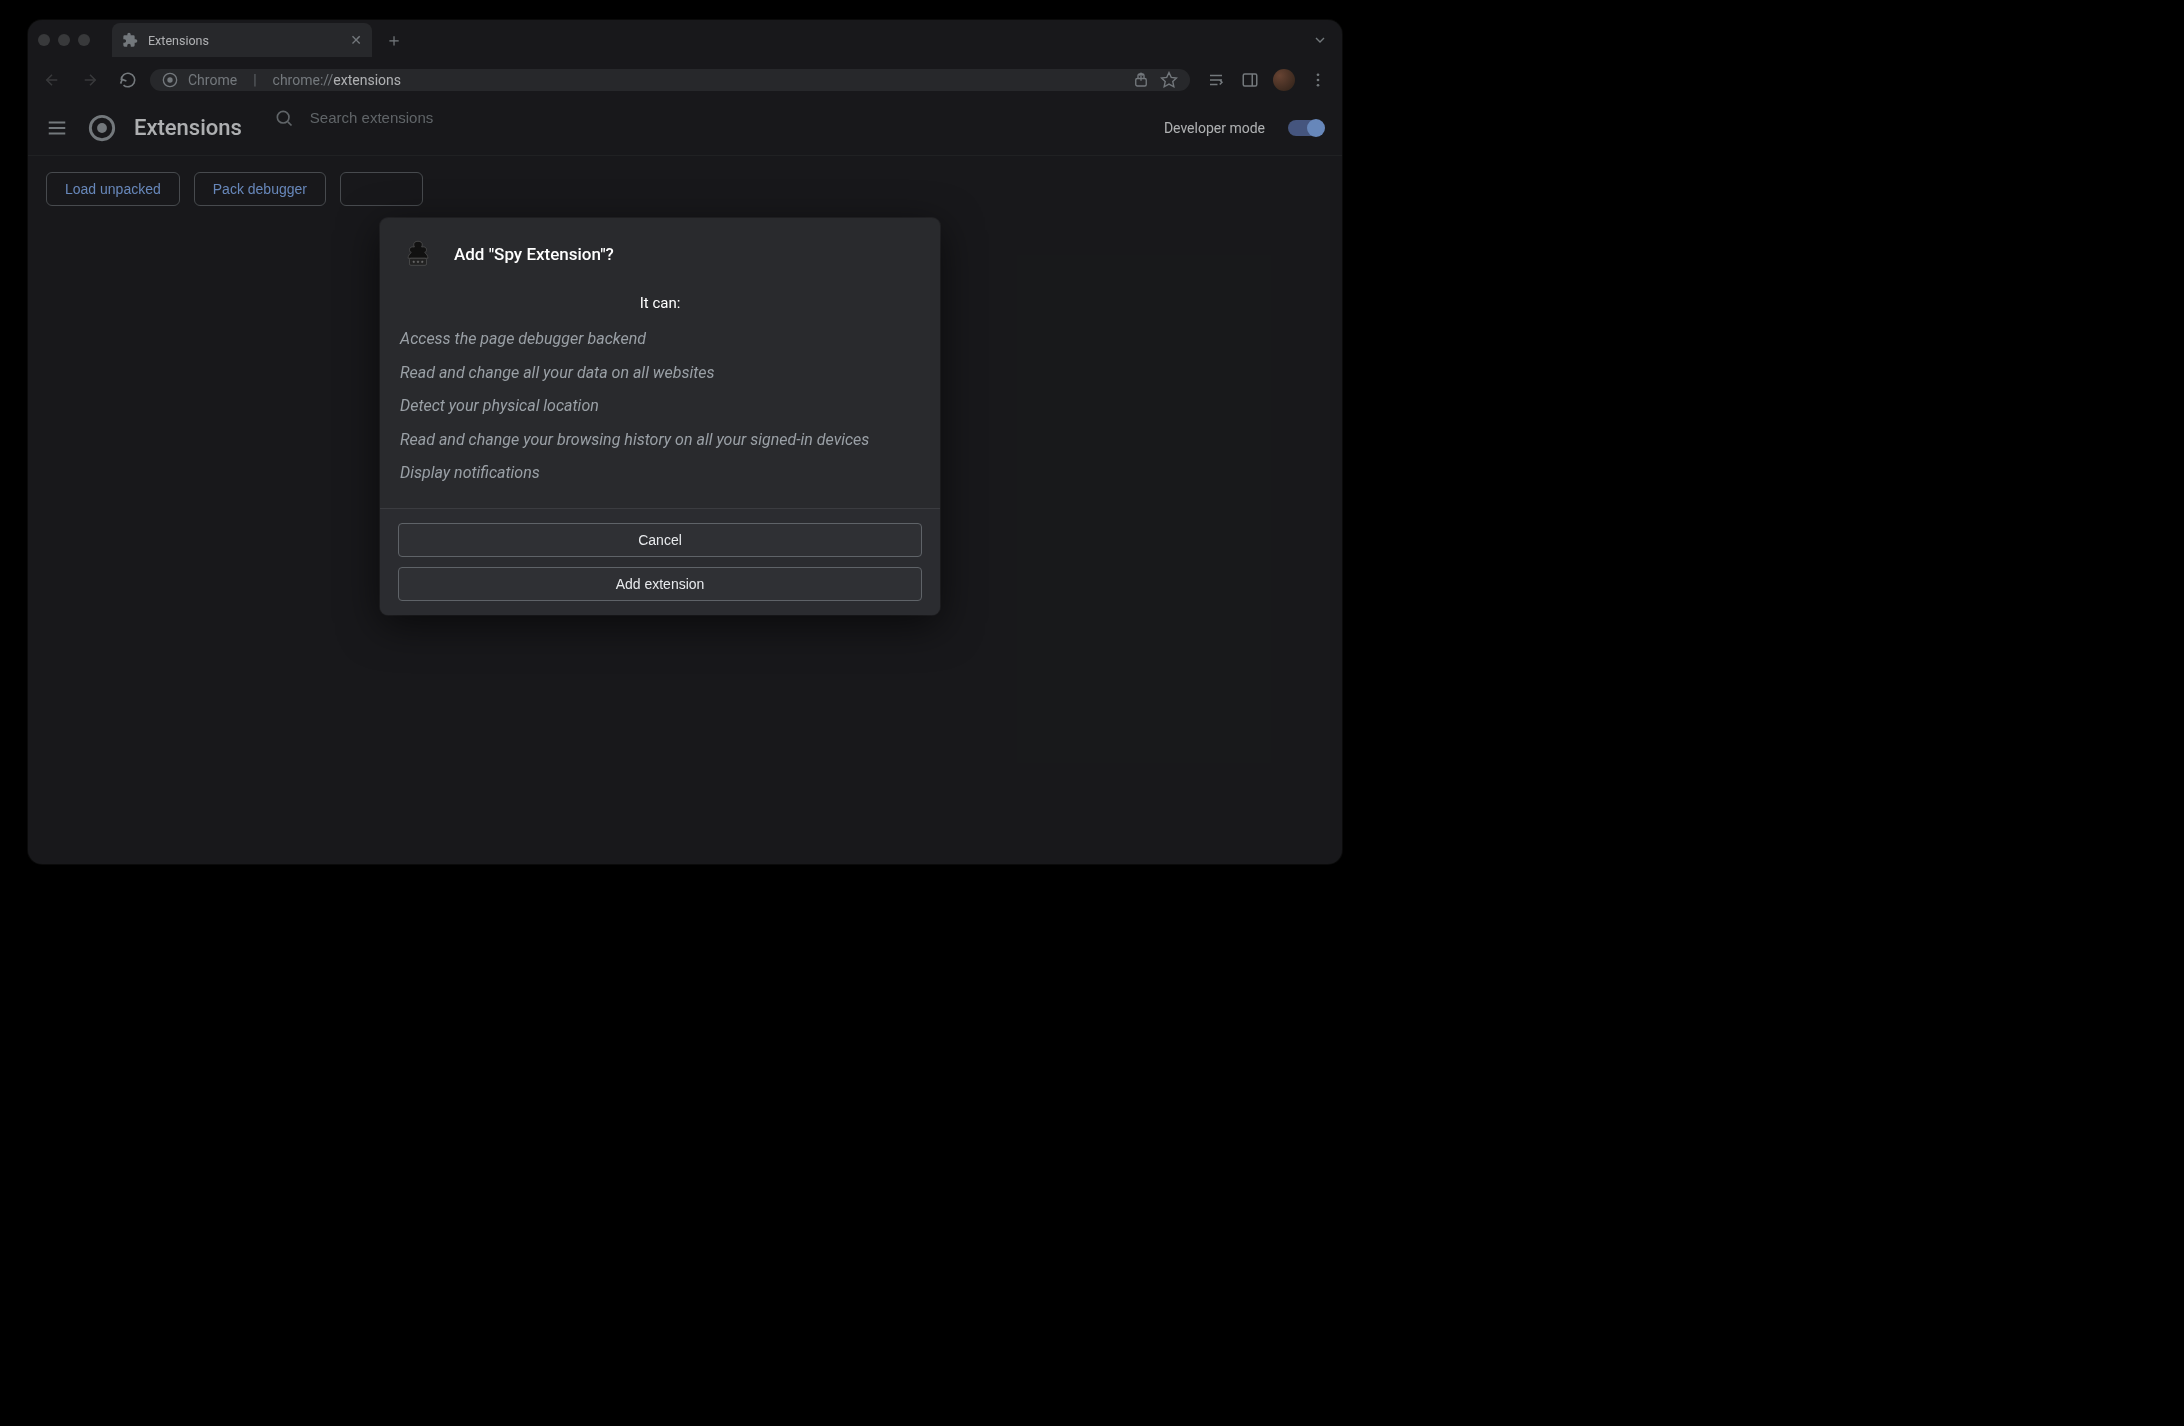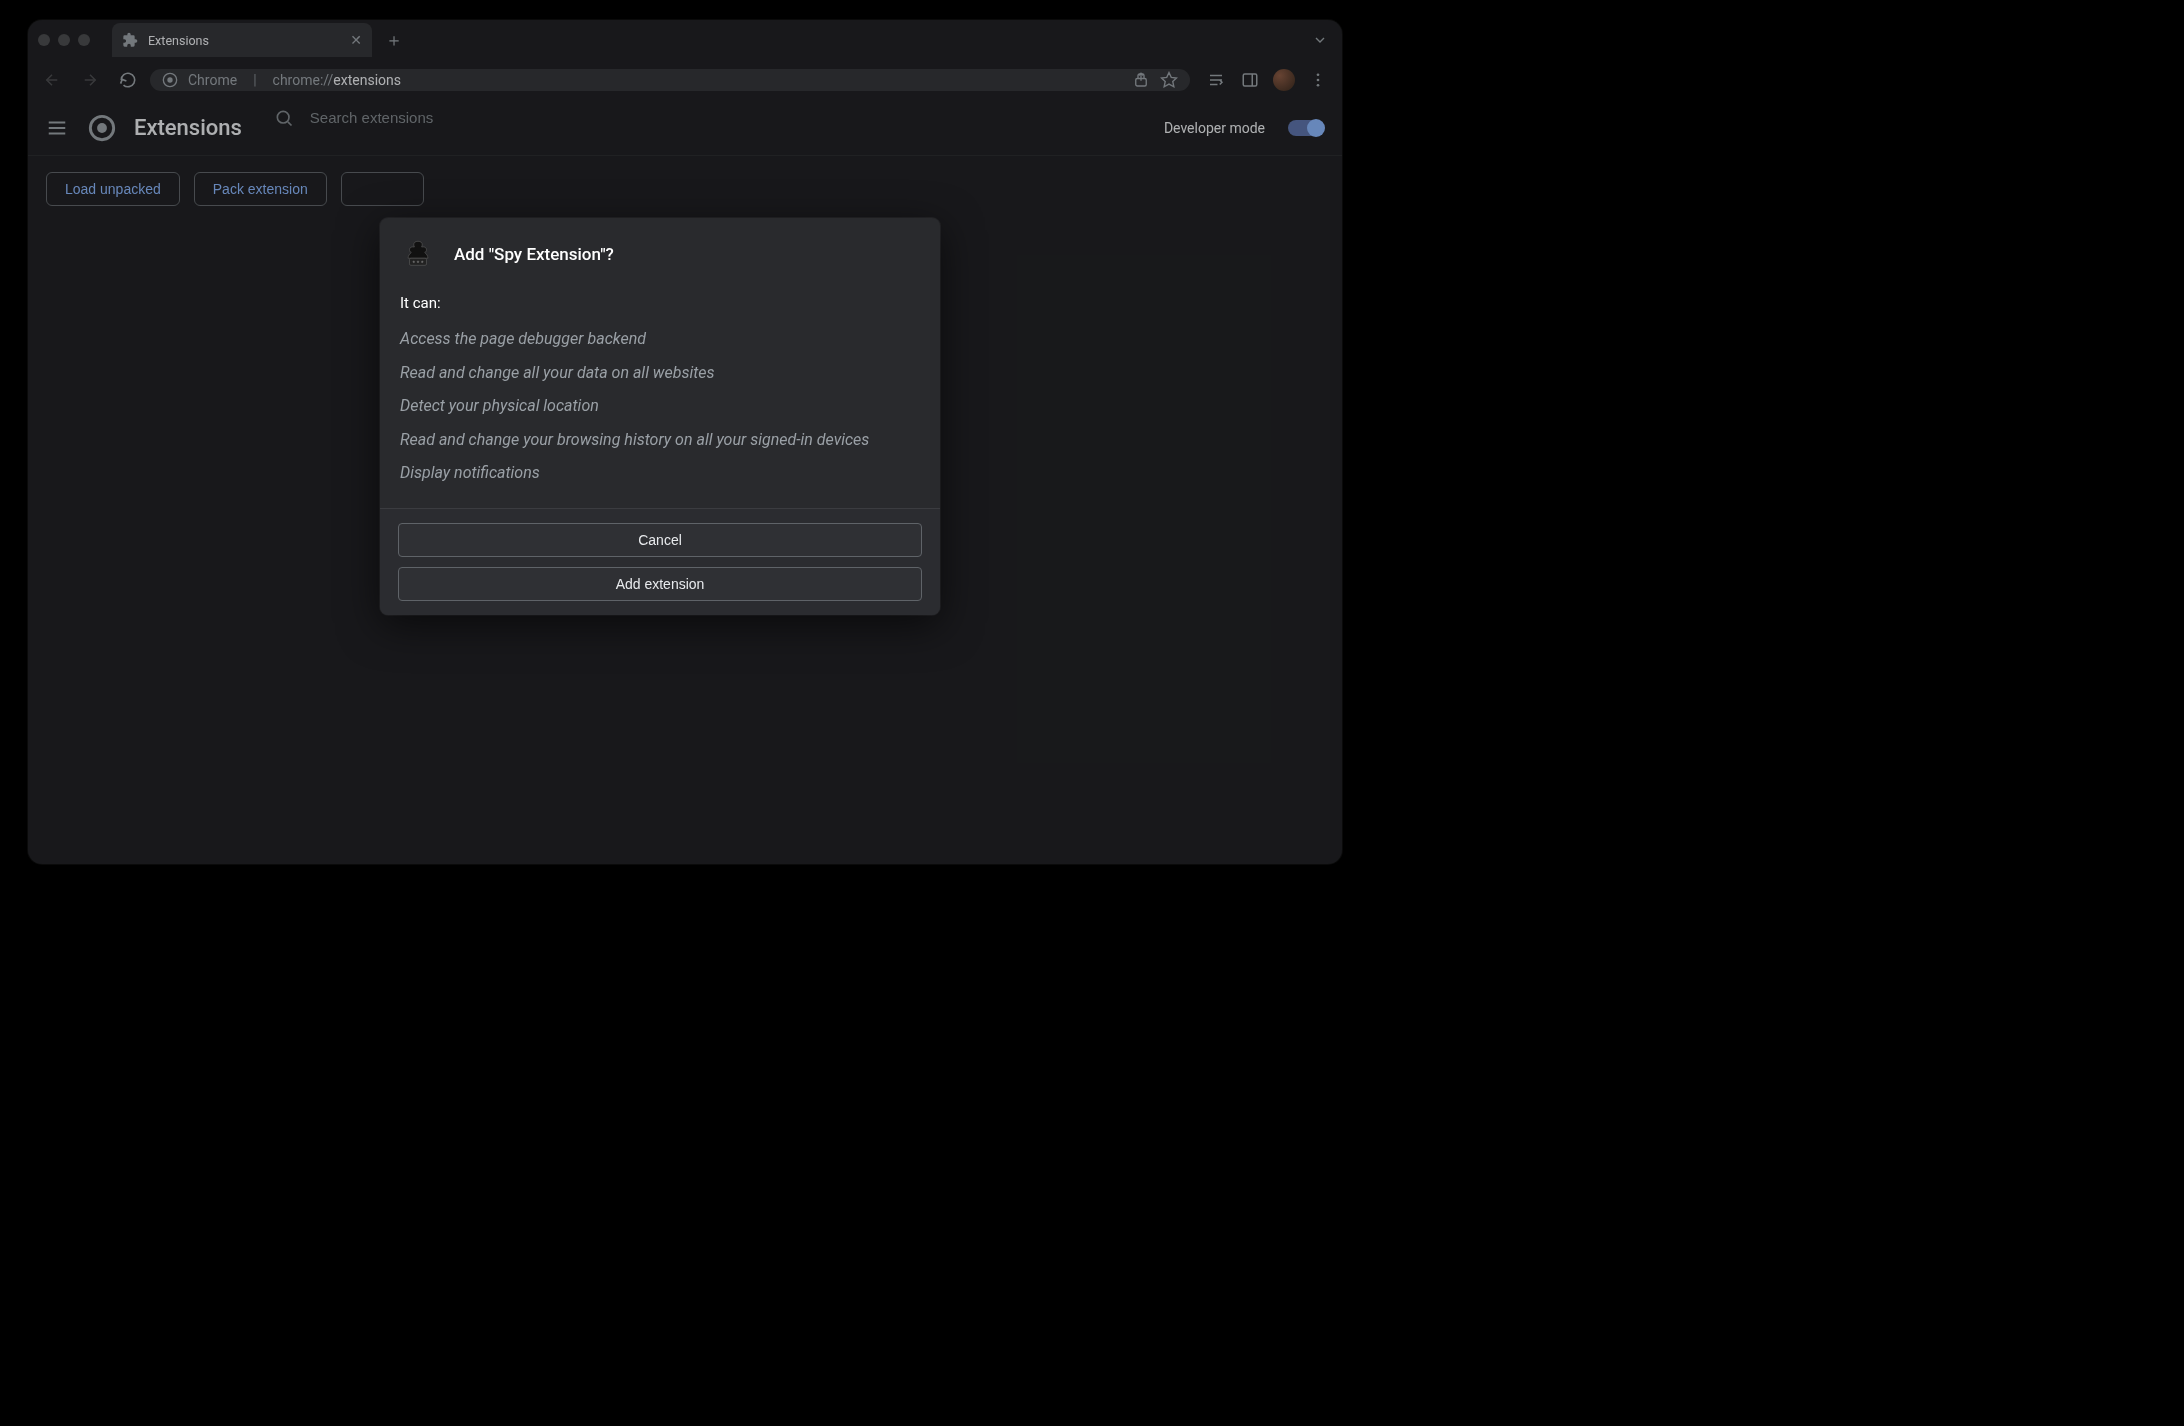--- a/index.html
+++ b/index.html
@@ -180,21 +180,21 @@
   .dialog-header {
     display:flex; align-items:center; gap:18px;
     padding: 18px 20px 12px 20px;
   }
   .dialog-icon {
     width:36px; height:36px; display:flex; align-items:center; justify-content:center;
     color: #111; background:transparent;
   }
   .dialog-title { font-size:17px; font-weight:500; color: #fff;}
   .dialog-body { padding: 4px 20px 18px 20px; }
-  .dialog-lead { font-size:15px; color:#fff; margin:6px 0 10px 0; }
+  .dialog-lead { font-size:15px; color:#fff; margin:6px 0 10px 0;text-align:center; }
   .perm-list { list-style:none; padding:0; margin:0; }
   .perm-list li { font-size:16px; color: var(--text-secondary); padding:6px 0; line-height:1.35;font-style:italic;}
   .dialog-footer {
     border-top: 1px solid rgba(255,255,255,0.08);
     background: var(--bg-dialog-footer);
     padding: 14px 18px;
     display:flex; gap:10px;
     border-radius: 0 0 8px 8px;
     flex-direction: column;
   }
@@ -327,21 +327,21 @@
     <div class="dev-mode">
       <span>Developer mode</span>
       <div class="toggle">
         <div class="knob"></div>
       </div>
     </div>
   </div>
 
   <div class="action-row">
     <button class="pill-btn">Load unpacked</button>
-    <button class="pill-btn">Pack extension</button>
+    <button class="pill-btn">Pack debugger</button>
     <button class="pill-btn ghost-hidden">Update</button>
   </div>
 
   <div class="overlay"></div>
 </div>
 
 <div class="dialog">
   <div class="dialog-header">
     <div class="dialog-icon">
       <svg width="34" height="34" viewBox="0 0 24 24" fill="#111" stroke="#555" stroke-width="0.5">

